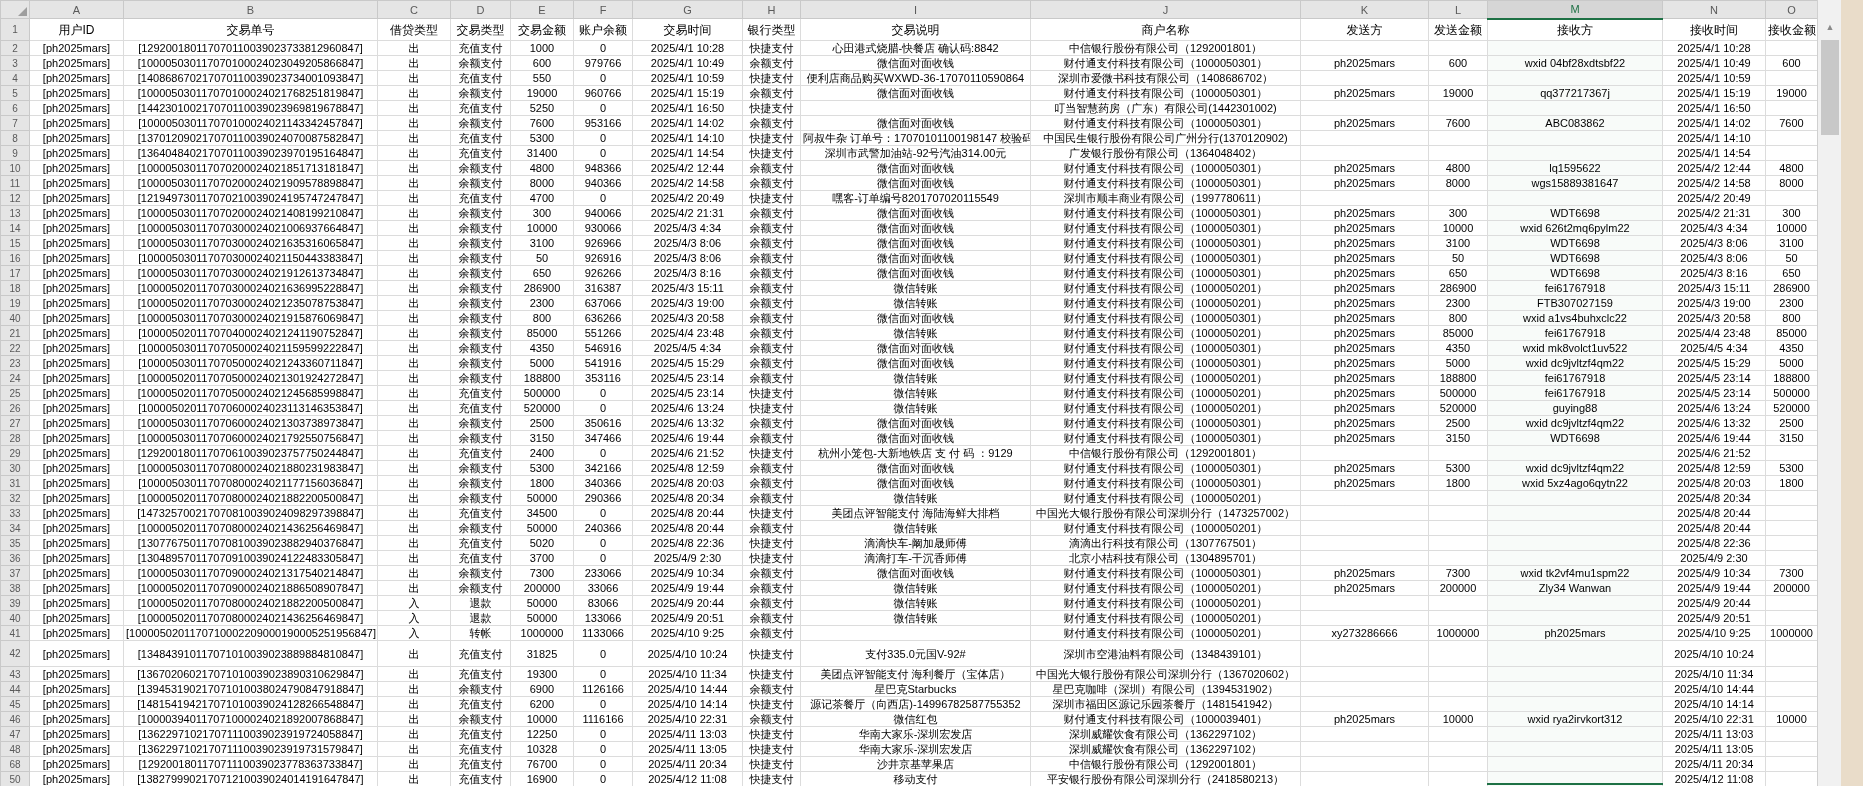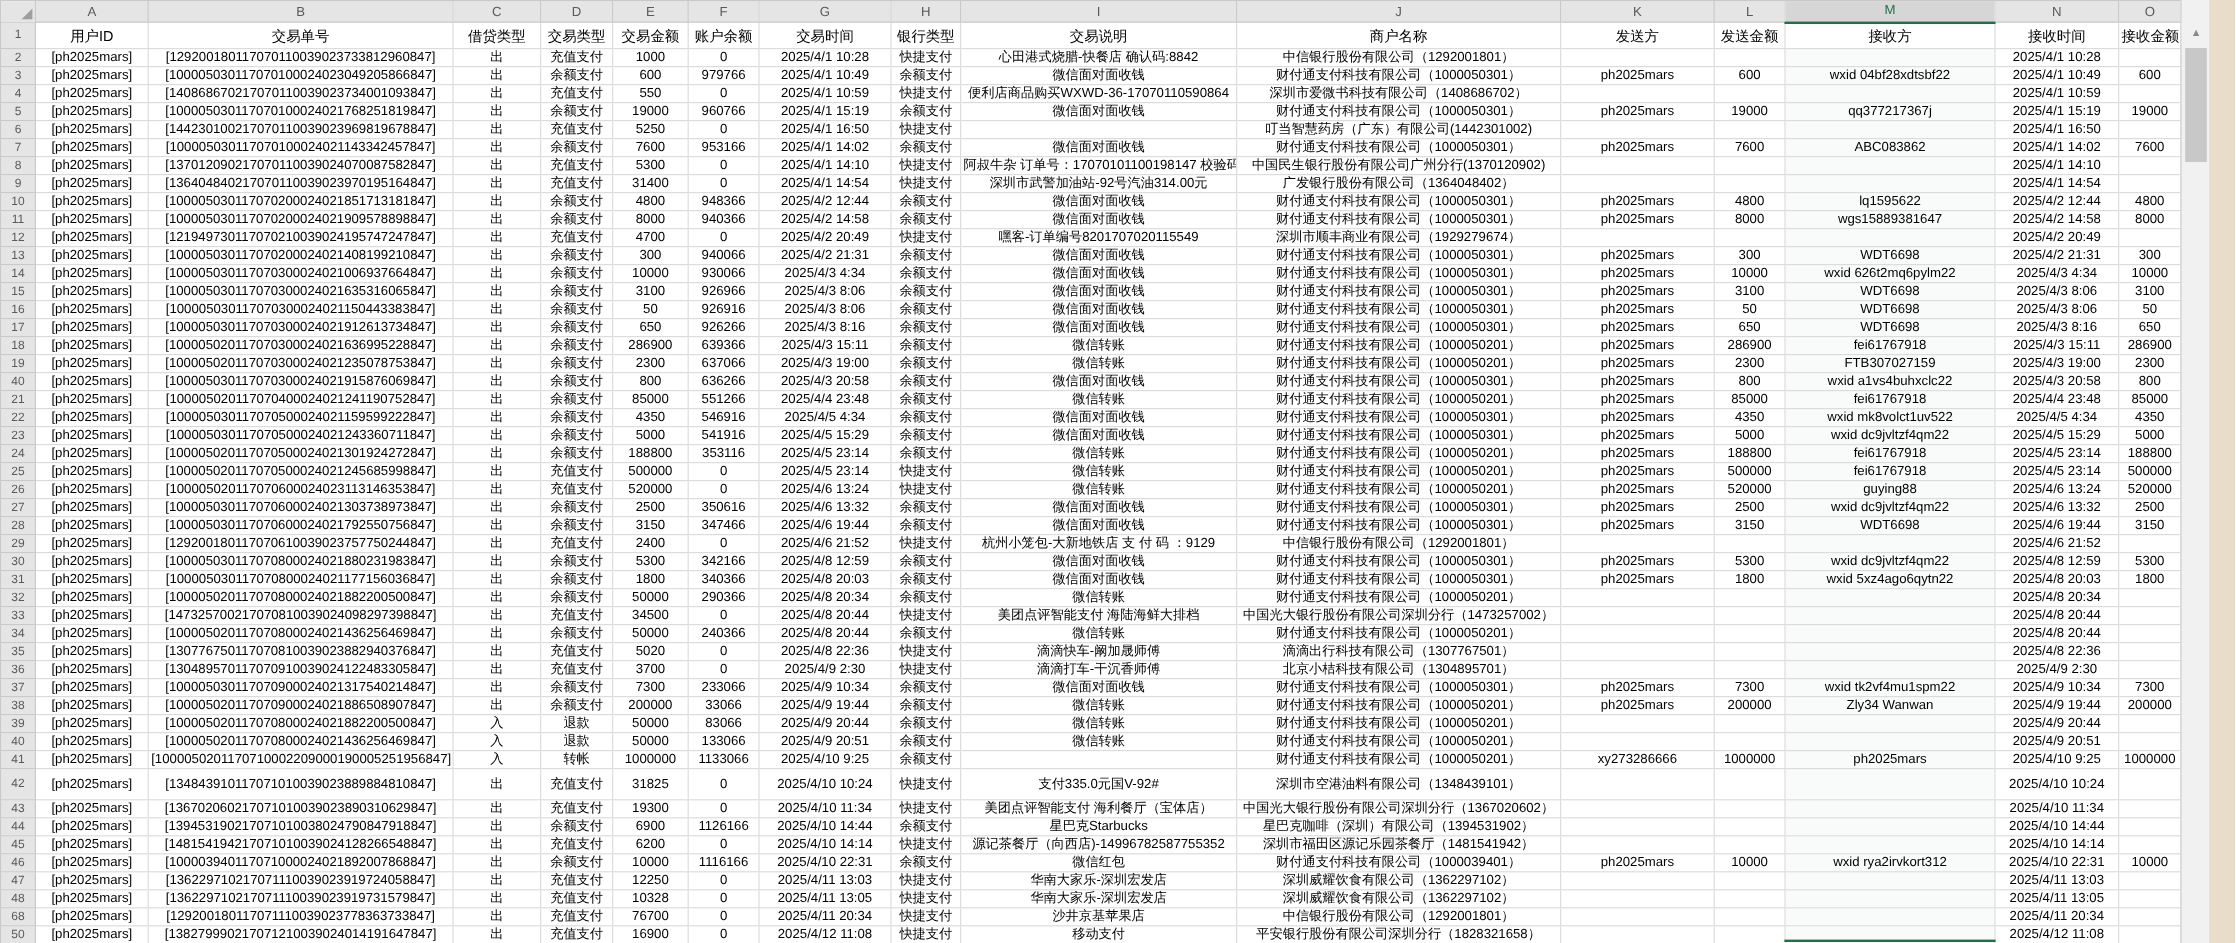--- a/index.html
+++ b/index.html
@@ -272,21 +272,21 @@
           <td class="rowhead">12</td>
           <td class="c">[ph2025mars]</td>
           <td class="c">[121949730117070210039024195747247847]</td>
           <td class="c">出</td>
           <td class="c">充值支付</td>
           <td class="c">4700</td>
           <td class="c">0</td>
           <td class="c">2025/4/2 20:49</td>
           <td class="c">快捷支付</td>
           <td class="c">嘿客-订单编号8201707020115549</td>
-          <td class="c">深圳市顺丰商业有限公司（1929279674）</td>
+          <td class="c">深圳市顺丰商业有限公司（1997780611）</td>
           <td class="c"></td>
           <td class="c"></td>
           <td class="c mcol"></td>
           <td class="c">2025/4/2 20:49</td>
           <td class="c"></td>
         </tr>
         <tr style="height:14.92px">
           <td class="rowhead">13</td>
           <td class="c">[ph2025mars]</td>
           <td class="c">[100005030117070200024021408199210847]</td>
@@ -376,21 +376,21 @@
           <td class="c">2025/4/3 8:16</td>
           <td class="c">650</td>
         </tr>
         <tr style="height:14.92px">
           <td class="rowhead">18</td>
           <td class="c">[ph2025mars]</td>
           <td class="c">[100005020117070300024021636995228847]</td>
           <td class="c">出</td>
           <td class="c">余额支付</td>
           <td class="c">286900</td>
-          <td class="c">639366</td>
+          <td class="c">316387</td>
           <td class="c">2025/4/3 15:11</td>
           <td class="c">余额支付</td>
           <td class="c">微信转账</td>
           <td class="c">财付通支付科技有限公司（1000050201）</td>
           <td class="c">ph2025mars</td>
           <td class="c">286900</td>
           <td class="c mcol">fei61767918</td>
           <td class="c">2025/4/3 15:11</td>
           <td class="c">286900</td>
         </tr>
@@ -956,21 +956,21 @@
           <td class="rowhead">50</td>
           <td class="c">[ph2025mars]</td>
           <td class="c">[138279990217071210039024014191647847]</td>
           <td class="c">出</td>
           <td class="c">充值支付</td>
           <td class="c">16900</td>
           <td class="c">0</td>
           <td class="c">2025/4/12 11:08</td>
           <td class="c">快捷支付</td>
           <td class="c">移动支付</td>
-          <td class="c">平安银行股份有限公司深圳分行（1828321658）</td>
+          <td class="c">平安银行股份有限公司深圳分行（2418580213）</td>
           <td class="c"></td>
           <td class="c"></td>
           <td class="c mcol"></td>
           <td class="c">2025/4/12 11:08</td>
           <td class="c"></td>
         </tr>
         <tr style="height:14.92px">
           <td class="rowhead">51</td>
           <td class="c">[ph2025mars]</td>
           <td class="c">[129200180117071210039024016090874847]</td>

